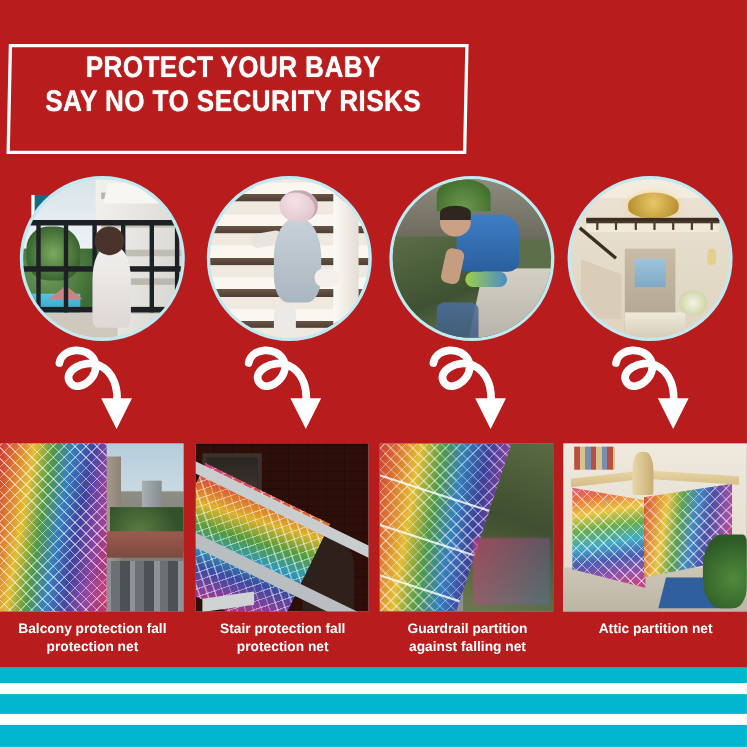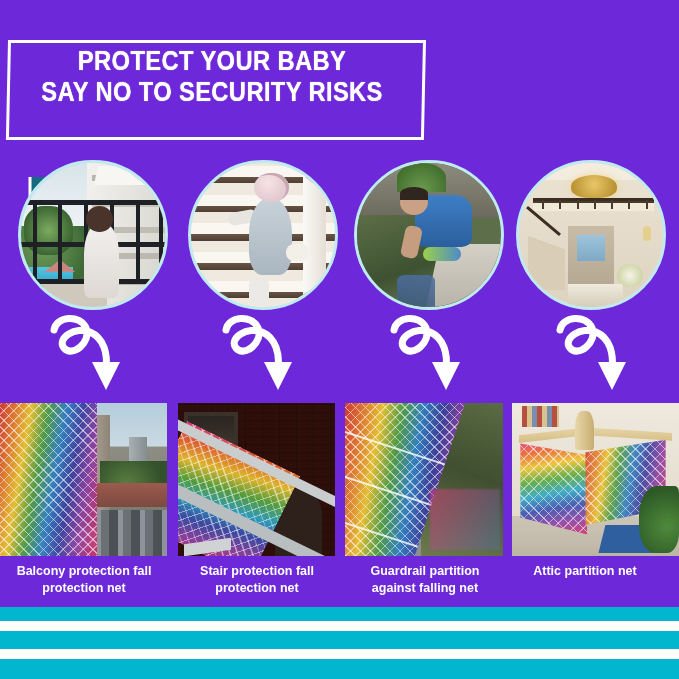--- a/index.html
+++ b/index.html
@@ -3,21 +3,21 @@
 <meta charset="utf-8">
 <style>
   * { margin:0; padding:0; box-sizing:border-box; }
   html,body { width:679px; height:679px; }
   body {
     font-family:"Liberation Sans", sans-serif;
     background:#03b6d0;
     position:relative;
     overflow:hidden;
   }
-  #stage { position:absolute; inset:0; background:#6d28d9; }
+  #stage { position:absolute; inset:0; background:#b91c1c; }
 
   
   .banner-wrap { position:absolute; left:8px; top:40px; width:418px; height:100px; }
   .banner-box {
     position:absolute; inset:0;
     border:3px solid #ffffff;
     transform:skewX(-1.2deg);
     transform-origin:top left;
   }
   .banner-title {
@@ -423,21 +423,21 @@
     </div>
   </div>
 
   <div class="caps">
     <div class="cap" style="left:8px;   width:152px;">Balcony protection fall
 protection net</div>
     <div class="cap" style="left:178px; width:158px;">Stair protection fall
 protection net</div>
     <div class="cap" style="left:346px; width:158px;">Guardrail partition
 against falling net</div>
-    <div class="cap" style="left:505px; width:160px;">Attic partition net</div>
+    <div class="cap" style="left:516px; width:160px;">Attic partition net</div>
   </div>
 
   <div class="stripes">
     <span class="s1"></span>
     <span class="s2"></span>
     <span class="s3"></span>
   </div>
 
 </div>
 

